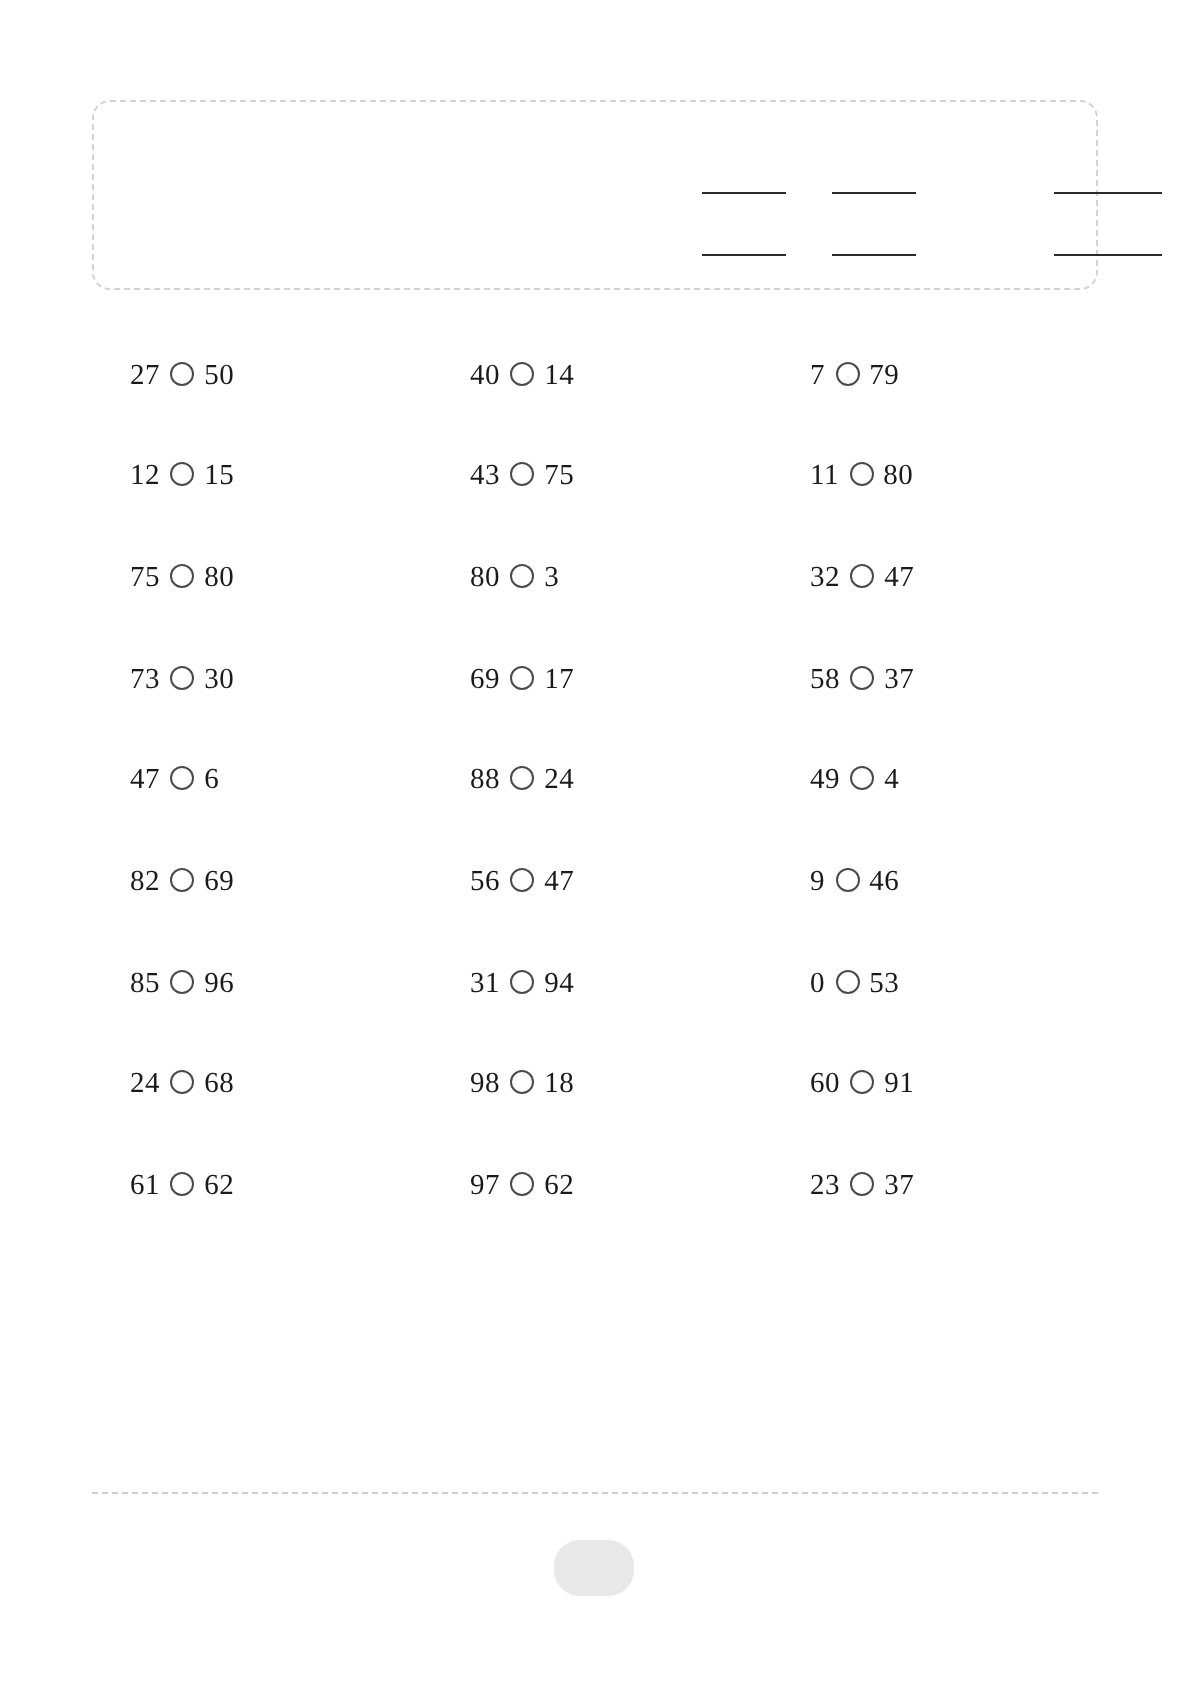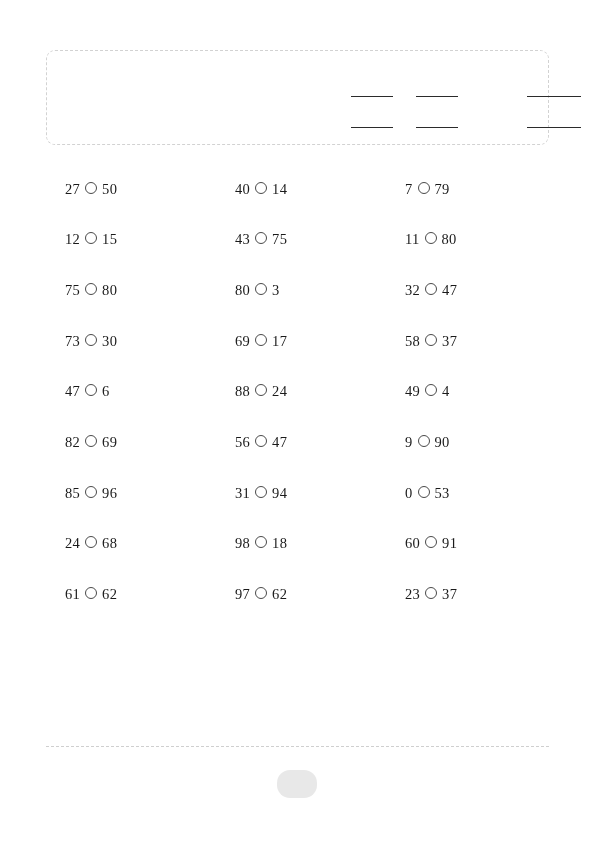--- a/index.html
+++ b/index.html
@@ -217,21 +217,21 @@
         <div class="cell c2"><span class="num">58</span><span class="op-circle"></span><span class="num">37</span></div>
       </div>
       <div class="prow">
         <div class="cell c0"><span class="num">47</span><span class="op-circle"></span><span class="num">6</span></div>
         <div class="cell c1"><span class="num">88</span><span class="op-circle"></span><span class="num">24</span></div>
         <div class="cell c2"><span class="num">49</span><span class="op-circle"></span><span class="num">4</span></div>
       </div>
       <div class="prow">
         <div class="cell c0"><span class="num">82</span><span class="op-circle"></span><span class="num">69</span></div>
         <div class="cell c1"><span class="num">56</span><span class="op-circle"></span><span class="num">47</span></div>
-        <div class="cell c2"><span class="num">9</span><span class="op-circle"></span><span class="num">90</span></div>
+        <div class="cell c2"><span class="num">9</span><span class="op-circle"></span><span class="num">46</span></div>
       </div>
       <div class="prow">
         <div class="cell c0"><span class="num">85</span><span class="op-circle"></span><span class="num">96</span></div>
         <div class="cell c1"><span class="num">31</span><span class="op-circle"></span><span class="num">94</span></div>
         <div class="cell c2"><span class="num">0</span><span class="op-circle"></span><span class="num">53</span></div>
       </div>
       <div class="prow">
         <div class="cell c0"><span class="num">24</span><span class="op-circle"></span><span class="num">68</span></div>
         <div class="cell c1"><span class="num">98</span><span class="op-circle"></span><span class="num">18</span></div>
         <div class="cell c2"><span class="num">60</span><span class="op-circle"></span><span class="num">91</span></div>

